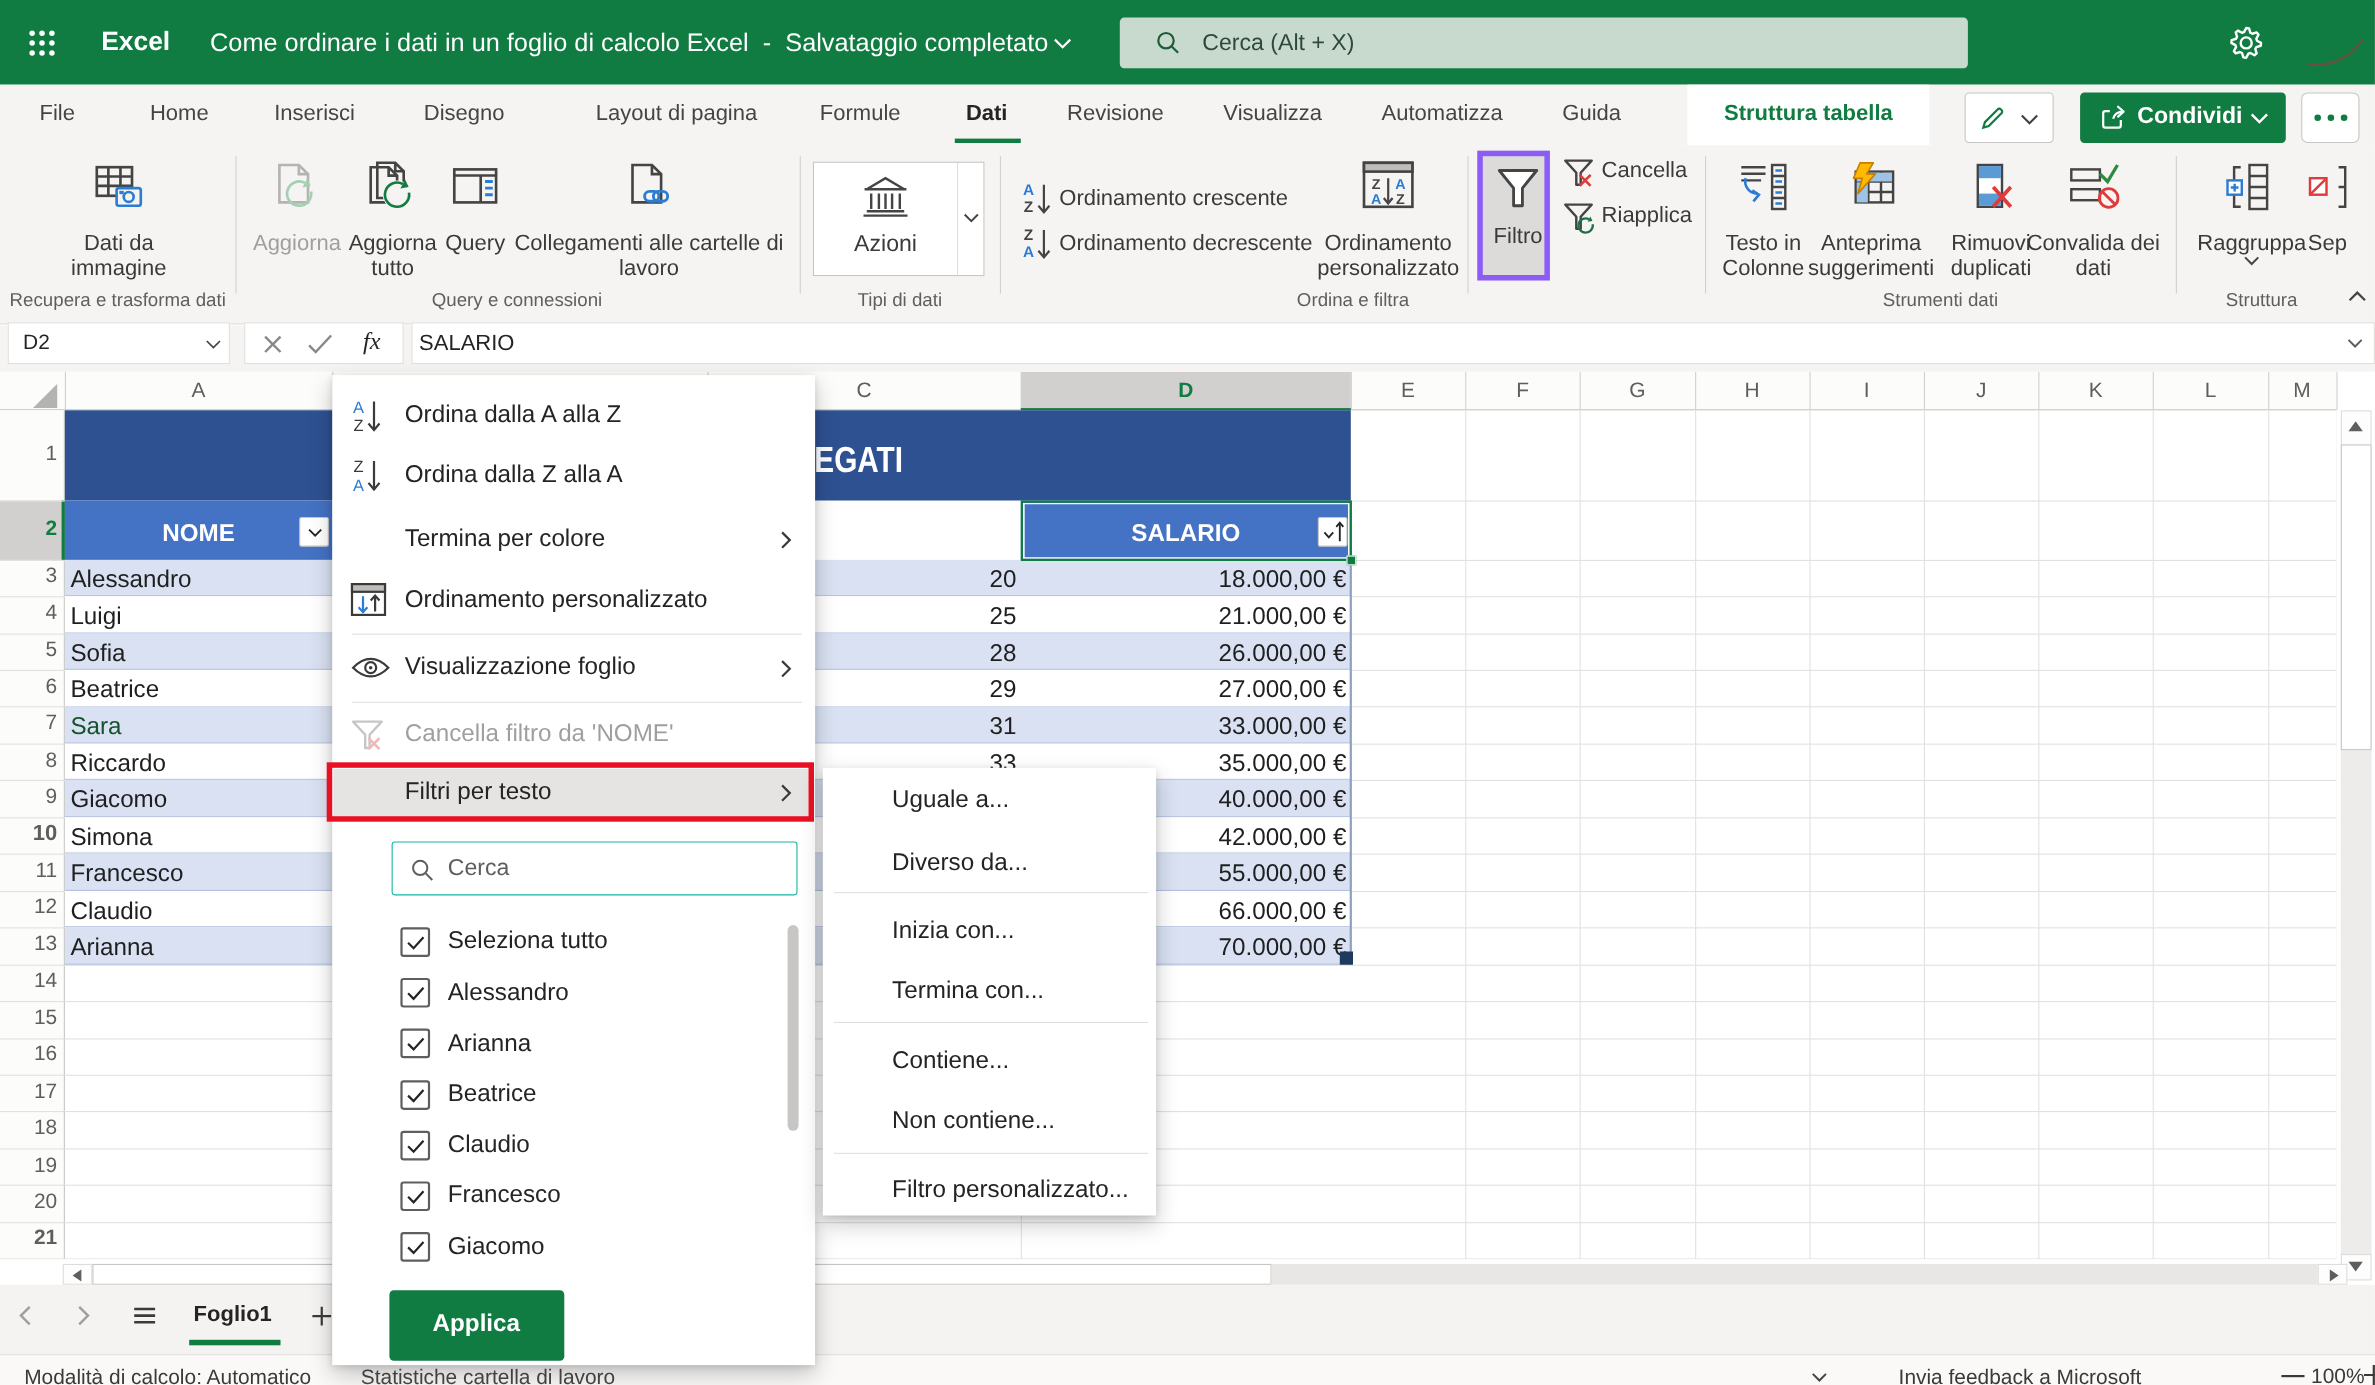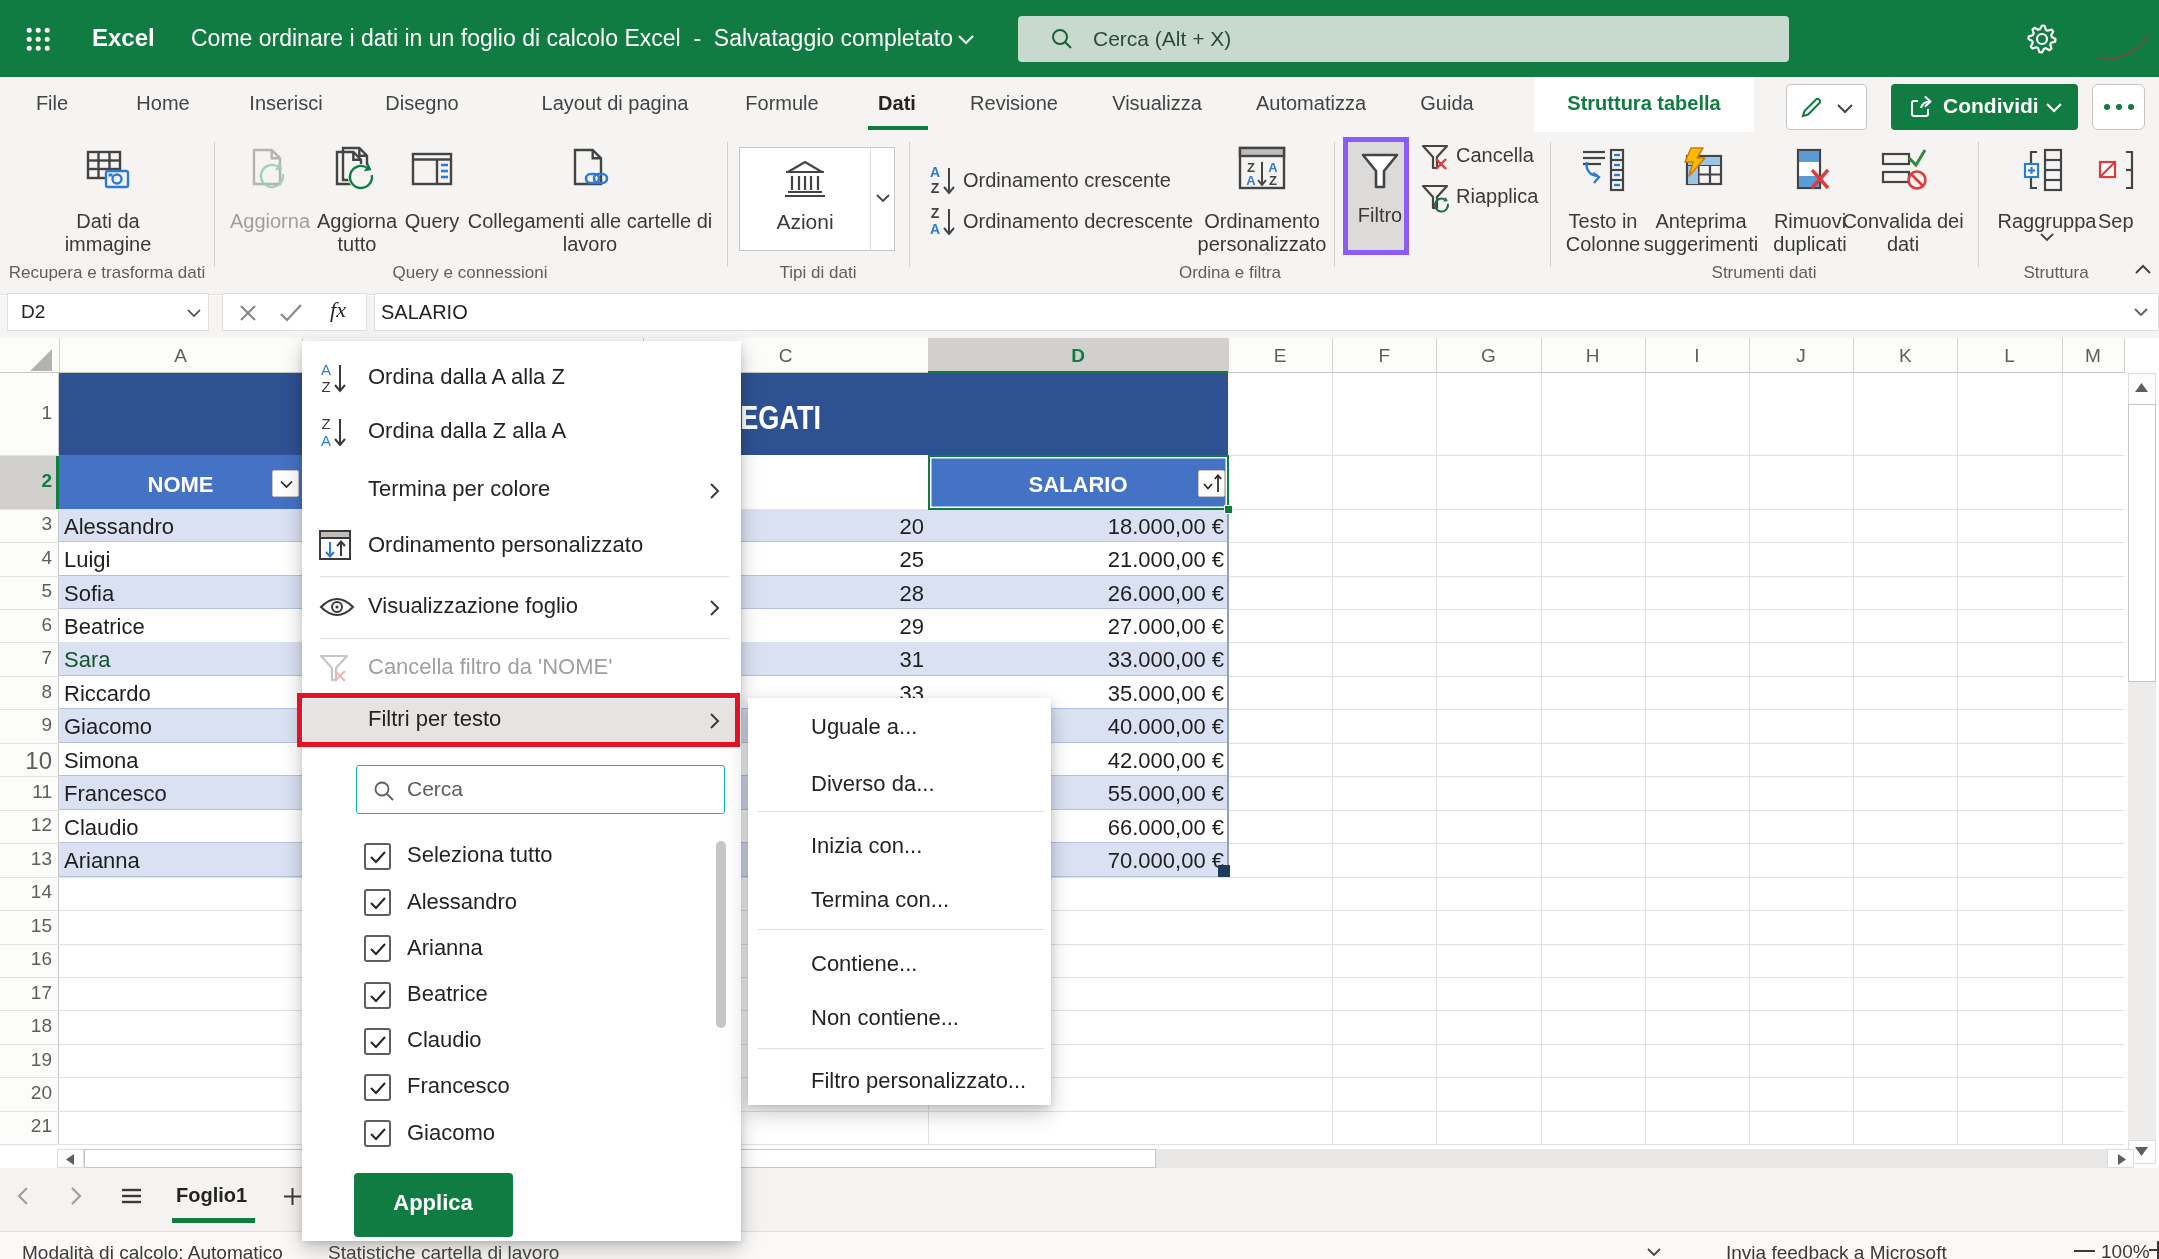--- a/index.html
+++ b/index.html
@@ -417,21 +417,21 @@
 <div class="a" style="left:52px;top:242.22500000000002px;transform:translateX(-100%);font-size:19px;color:#605E5C;font-weight:normal">5</div>
 <div class="a" style="left:0;top:304.4px;width:59px;height:1px;background:#E1E1E1"></div>
 <div class="a" style="left:52px;top:275.67500000000007px;transform:translateX(-100%);font-size:19px;color:#605E5C;font-weight:normal">6</div>
 <div class="a" style="left:0;top:337.9px;width:59px;height:1px;background:#E1E1E1"></div>
 <div class="a" style="left:52px;top:309.1250000000001px;transform:translateX(-100%);font-size:19px;color:#605E5C;font-weight:normal">7</div>
 <div class="a" style="left:0;top:371.3px;width:59px;height:1px;background:#E1E1E1"></div>
 <div class="a" style="left:52px;top:342.57500000000005px;transform:translateX(-100%);font-size:19px;color:#605E5C;font-weight:normal">8</div>
 <div class="a" style="left:0;top:404.8px;width:59px;height:1px;background:#E1E1E1"></div>
 <div class="a" style="left:52px;top:376.0250000000001px;transform:translateX(-100%);font-size:19px;color:#605E5C;font-weight:normal">9</div>
 <div class="a" style="left:0;top:438.2px;width:59px;height:1px;background:#E1E1E1"></div>
-<div class="a" style="left:52px;top:409.475px;transform:translateX(-100%);font-size:24px;color:#605E5C;font-weight:normal">10</div>
+<div class="a" style="left:52px;top:409.475px;transform:translateX(-100%);font-size:20px;color:#605E5C;font-weight:bold">10</div>
 <div class="a" style="left:0;top:471.7px;width:59px;height:1px;background:#E1E1E1"></div>
 <div class="a" style="left:52px;top:442.92500000000007px;transform:translateX(-100%);font-size:19px;color:#605E5C;font-weight:normal">11</div>
 <div class="a" style="left:0;top:505.1px;width:59px;height:1px;background:#E1E1E1"></div>
 <div class="a" style="left:52px;top:476.3750000000001px;transform:translateX(-100%);font-size:19px;color:#605E5C;font-weight:normal">12</div>
 <div class="a" style="left:0;top:538.6px;width:59px;height:1px;background:#E1E1E1"></div>
 <div class="a" style="left:52px;top:509.82500000000005px;transform:translateX(-100%);font-size:19px;color:#605E5C;font-weight:normal">13</div>
 <div class="a" style="left:0;top:572.0px;width:59px;height:1px;background:#E1E1E1"></div>
 <div class="a" style="left:52px;top:543.2750000000001px;transform:translateX(-100%);font-size:19px;color:#605E5C;font-weight:normal">14</div>
 <div class="a" style="left:0;top:605.5px;width:59px;height:1px;background:#E1E1E1"></div>
 <div class="a" style="left:52px;top:576.725px;transform:translateX(-100%);font-size:19px;color:#605E5C;font-weight:normal">15</div>
@@ -439,21 +439,21 @@
 <div class="a" style="left:52px;top:610.1750000000001px;transform:translateX(-100%);font-size:19px;color:#605E5C;font-weight:normal">16</div>
 <div class="a" style="left:0;top:672.4px;width:59px;height:1px;background:#E1E1E1"></div>
 <div class="a" style="left:52px;top:643.6250000000001px;transform:translateX(-100%);font-size:19px;color:#605E5C;font-weight:normal">17</div>
 <div class="a" style="left:0;top:705.8px;width:59px;height:1px;background:#E1E1E1"></div>
 <div class="a" style="left:52px;top:677.0750000000003px;transform:translateX(-100%);font-size:19px;color:#605E5C;font-weight:normal">18</div>
 <div class="a" style="left:0;top:739.3px;width:59px;height:1px;background:#E1E1E1"></div>
 <div class="a" style="left:52px;top:710.5250000000001px;transform:translateX(-100%);font-size:19px;color:#605E5C;font-weight:normal">19</div>
 <div class="a" style="left:0;top:772.7px;width:59px;height:1px;background:#E1E1E1"></div>
 <div class="a" style="left:52px;top:743.9749999999999px;transform:translateX(-100%);font-size:19px;color:#605E5C;font-weight:normal">20</div>
 <div class="a" style="left:0;top:806.2px;width:59px;height:1px;background:#E1E1E1"></div>
-<div class="a" style="left:52px;top:777.4250000000002px;transform:translateX(-100%);font-size:19px;color:#605E5C;font-weight:normal">21</div>
+<div class="a" style="left:52px;top:777.4250000000002px;transform:translateX(-100%);font-size:19px;color:#605E5C;font-weight:bold">21</div>
 <div class="a" style="left:0;top:117.39999999999998px;width:59px;height:1px;background:#E1E1E1"></div>
 <div class="a" style="left:0;top:170.60000000000002px;width:59px;height:1px;background:#E1E1E1"></div>
 <div class="a" style="left:1332.2px;top:35.39999999999998px;width:1px;height:771.6px;background:#E1E1E1"></div>
 <div class="a" style="left:1436.4px;top:35.39999999999998px;width:1px;height:771.6px;background:#E1E1E1"></div>
 <div class="a" style="left:1540.6px;top:35.39999999999998px;width:1px;height:771.6px;background:#E1E1E1"></div>
 <div class="a" style="left:1644.8px;top:35.39999999999998px;width:1px;height:771.6px;background:#E1E1E1"></div>
 <div class="a" style="left:1749.0px;top:35.39999999999998px;width:1px;height:771.6px;background:#E1E1E1"></div>
 <div class="a" style="left:1853.2px;top:35.39999999999998px;width:1px;height:771.6px;background:#E1E1E1"></div>
 <div class="a" style="left:1957.4px;top:35.39999999999998px;width:1px;height:771.6px;background:#E1E1E1"></div>
 <div class="a" style="left:2061.6px;top:35.39999999999998px;width:1px;height:771.6px;background:#E1E1E1"></div>

